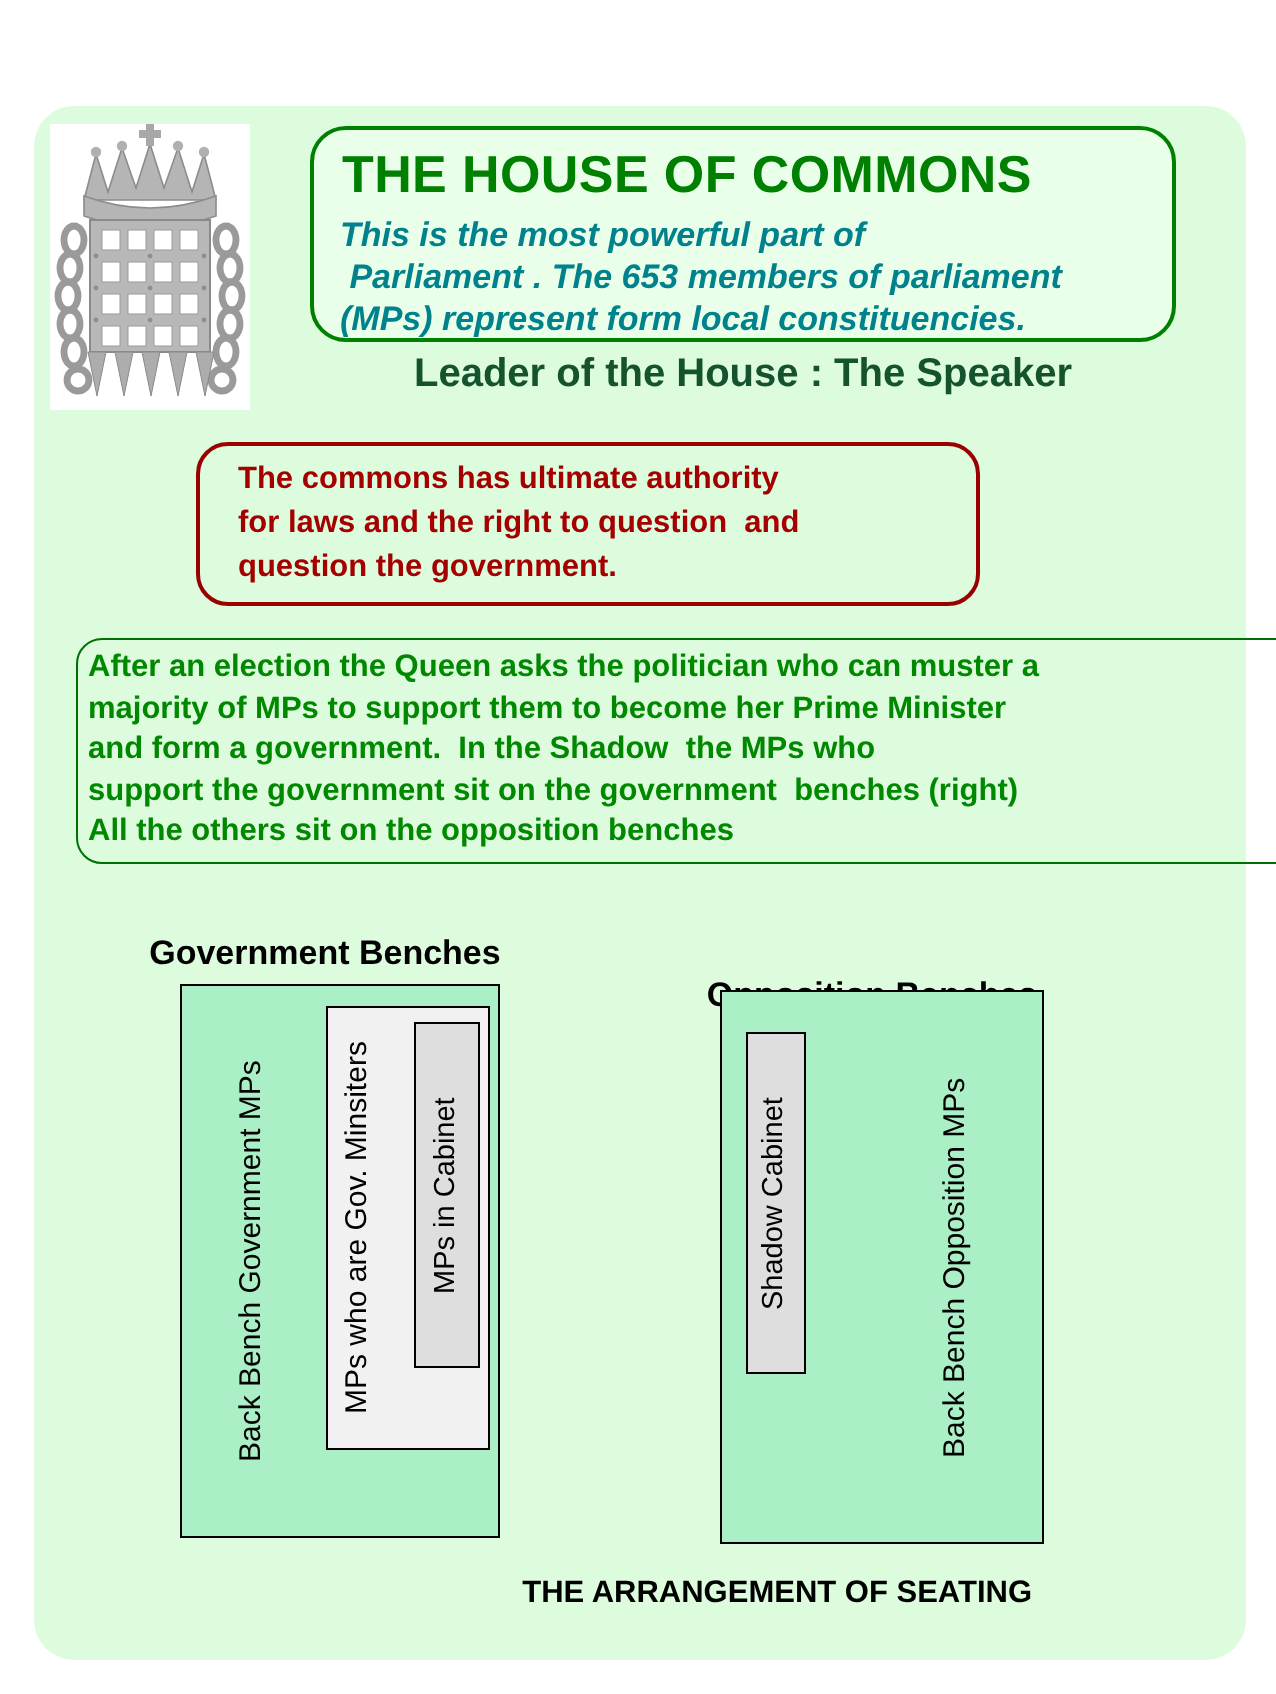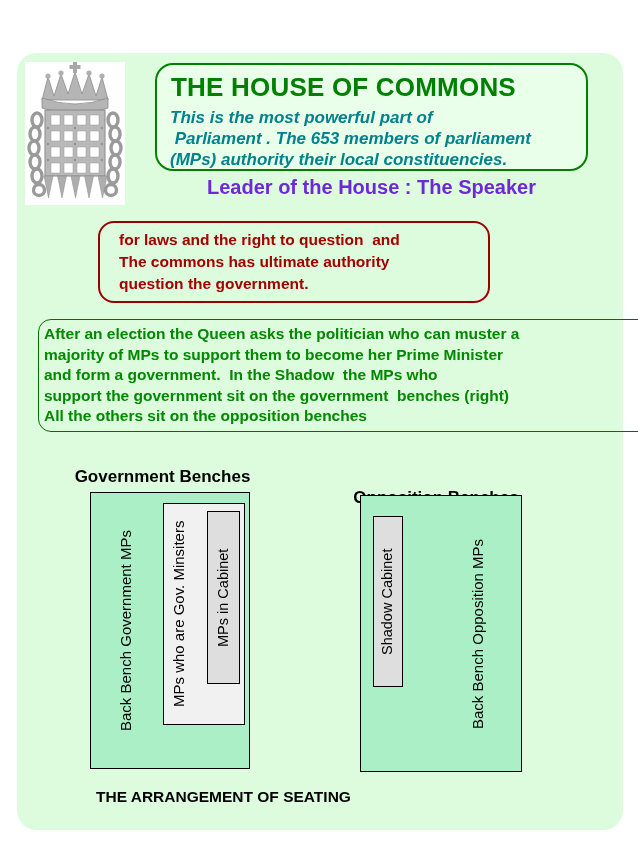--- a/index.html
+++ b/index.html
@@ -27,21 +27,21 @@
     white-space:pre;letter-spacing:0.2px;
   }
   .intro{
     position:absolute;left:13px;top:42px;
     font-size:17px;font-weight:bold;color:var(--teal,#00828C);
     line-height:21px;
   }
   .intro div{white-space:pre;font-style:italic;}
   .speaker-line{
     position:absolute;left:0;top:111px;width:100%;text-align:center;
-    font-size:20px;font-weight:bold;color:#6d28d9;white-space:pre;
+    font-size:20px;font-weight:bold;color:#14532d;white-space:pre;
   }
   .red-panel{
     position:absolute;left:98px;top:221px;width:392px;height:82px;
     border:2px solid var(--red-border,#990000);border-radius:16px;
     box-sizing:border-box;padding:6px 0 0 19px;
     font-size:15.5px;font-weight:bold;color:var(--dark-red,#A50000);
     line-height:22px;
   }
   .red-panel div{white-space:pre;}
   .green-panel{
@@ -74,21 +74,21 @@
     text-align:center;white-space:nowrap;
     font-size:15px;line-height:20px;color:#000;font-weight:normal;
   }
   .vlabel.sm{font-size:14.5px;}
   .lbl-back-gov{left:25px;}
   .lbl-ministers{left:5px;}
   .lbl-cabinet{left:5px;}
   .lbl-shadow{left:3px;}
   .lbl-back-opp{left:107px;}
   .caption{
-    position:absolute;left:96px;top:788px;width:420px;text-align:left;
+    position:absolute;left:96px;top:788px;width:420px;text-align:right;
     font-size:15.5px;font-weight:bold;color:#000;white-space:pre;
   }
 </style>
 </head>
 <body>
 
 <div class="stage">
   <div class="canvas"></div>
 
   <div class="logo-box">
@@ -160,28 +160,28 @@
         <polygon points="73,114 82,114 77.5,136"></polygon>
       </g>
     </svg>
   </div>
 
   <div class="title-panel">
     <div class="main-title">THE HOUSE OF COMMONS</div>
     <div class="intro">
       <div>This is the most powerful part of</div>
       <div> Parliament . The 653 members of parliament</div>
-      <div>(MPs) authority their local constituencies.</div>
+      <div>(MPs) represent form local constituencies.</div>
     </div>
     <div class="speaker-line">Leader of the House : The Speaker</div>
   </div>
 
   <div class="red-panel">
+    <div>The commons has ultimate authority</div>
     <div>for laws and the right to question  and</div>
-    <div>The commons has ultimate authority</div>
     <div>question the government.</div>
   </div>
 
   <div class="green-panel">
     <div>After an election the Queen asks the politician who can muster a</div>
     <div>majority of MPs to support them to become her Prime Minister</div>
     <div>and form a government.  In the Shadow  the MPs who</div>
     <div>support the government sit on the government  benches (right)</div>
     <div>All the others sit on the opposition benches</div>
   </div>

